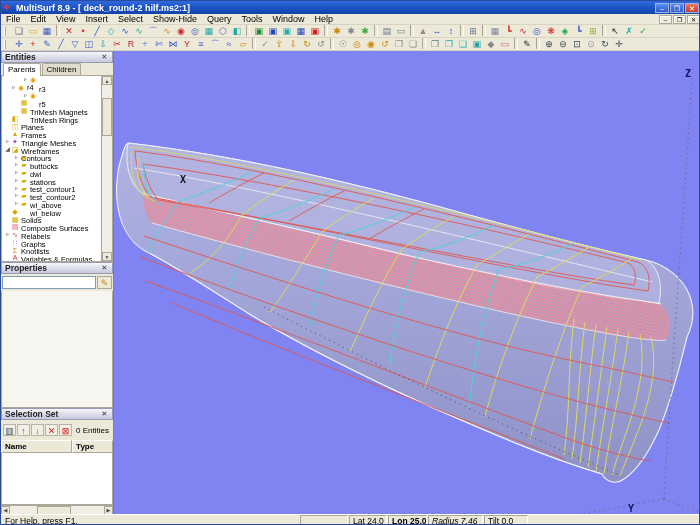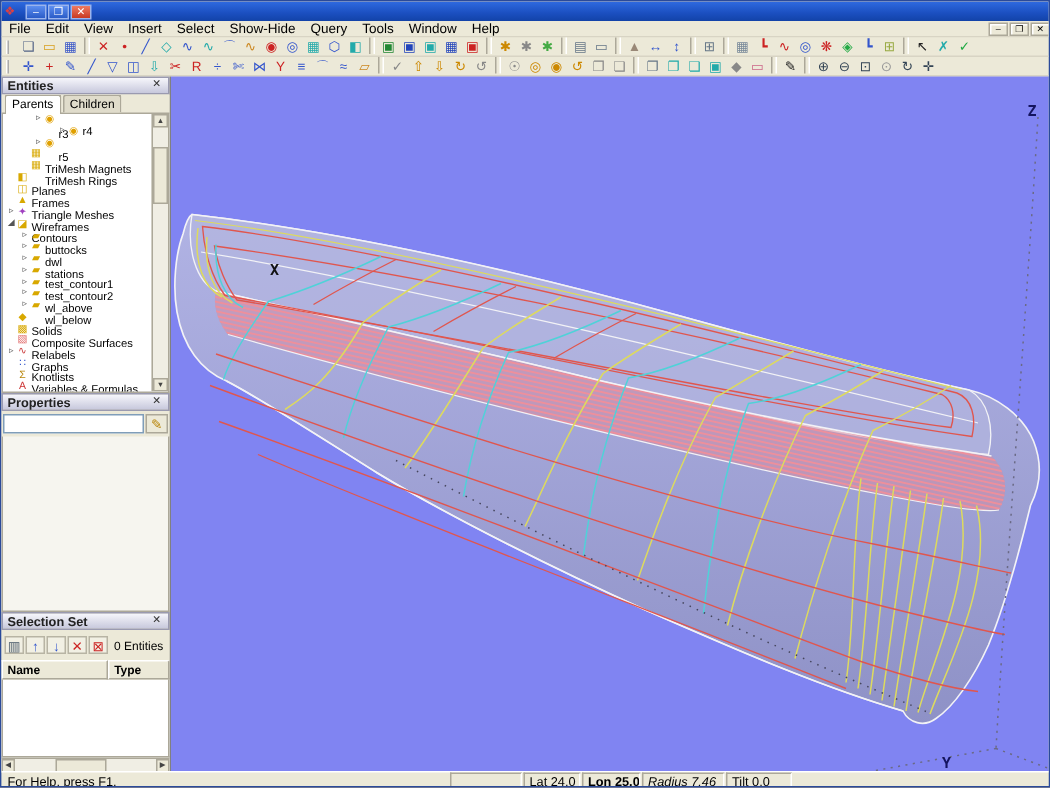--- a/index.html
+++ b/index.html
@@ -91,20 +91,21 @@
     border:1px solid #aca899;border-right-color:#fff;border-bottom-color:#fff;margin-right:1px;box-sizing:border-box;}
   .scell.flat{border-color:transparent;}
 </style>
 </head>
 <body>
 
 <div id="app">
 
   <div class="titlebar">
     <span class="appicon">❖</span>
+    <span class="apptitle">MultiSurf 8.9 - [ deck_round-2 hilf.ms2:1]</span>
     <span class="winbtn">–</span>
     <span class="winbtn">❐</span>
     <span class="winbtn close">✕</span>
   </div>
 
   <div class="menubar">
     <span style="display:flex">
         <span class="menuitem">File</span>
         <span class="menuitem">Edit</span>
         <span class="menuitem">View</span>
@@ -239,21 +240,21 @@
       <span class="tab active">Parents</span>
       <span class="tab">Children</span>
     </div>
     <div class="treewrap">
       <div style="width:101px">
           <div class="trow" style="padding-left: 20px;">
             <span class="texp">▹</span>
             <span class="tico" style="color: rgb(224, 160, 0);">◉</span>
             <span class="tlab">r3</span>
           </div>
-          <div class="trow" style="padding-left: 36px; align-items: flex-end;">
+          <div class="trow" style="padding-left: 8px; align-items: flex-end;">
             <span class="texp">▹</span>
             <span class="tico" style="color: rgb(224, 160, 0);">◉</span>
             <span class="tlab">r4</span>
           </div>
           <div class="trow" style="padding-left: 20px;">
             <span class="texp">▹</span>
             <span class="tico" style="color: rgb(224, 160, 0);">◉</span>
             <span class="tlab">r5</span>
           </div>
           <div class="trow" style="padding-left: 11px;">

